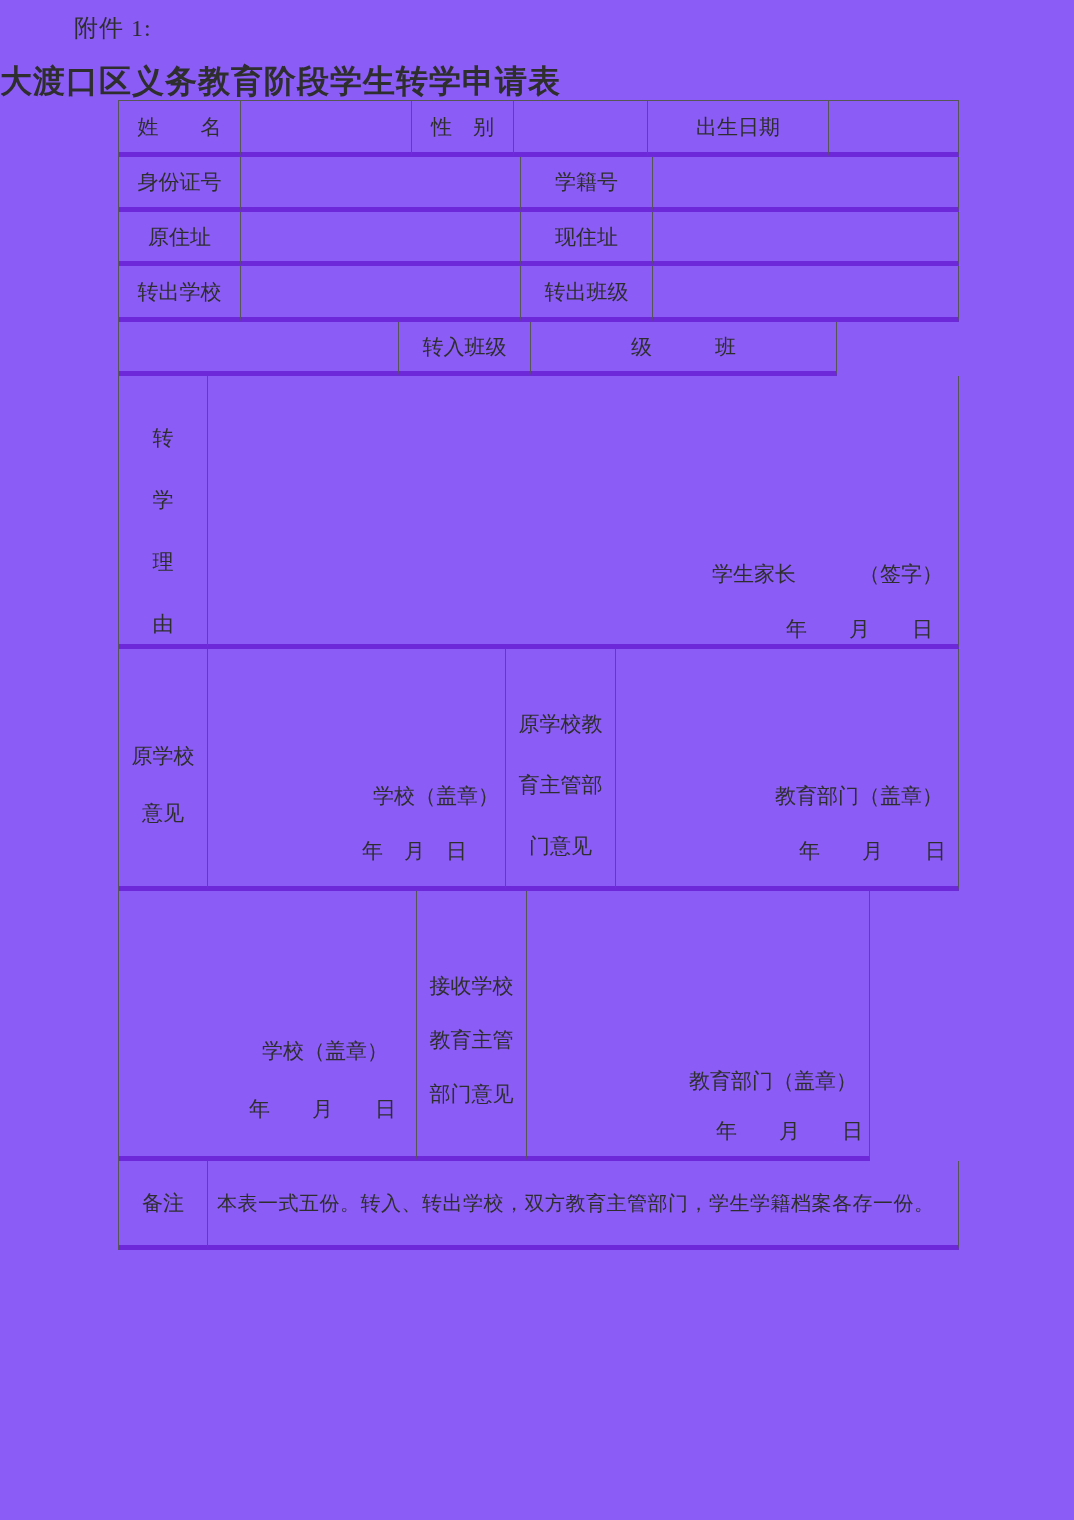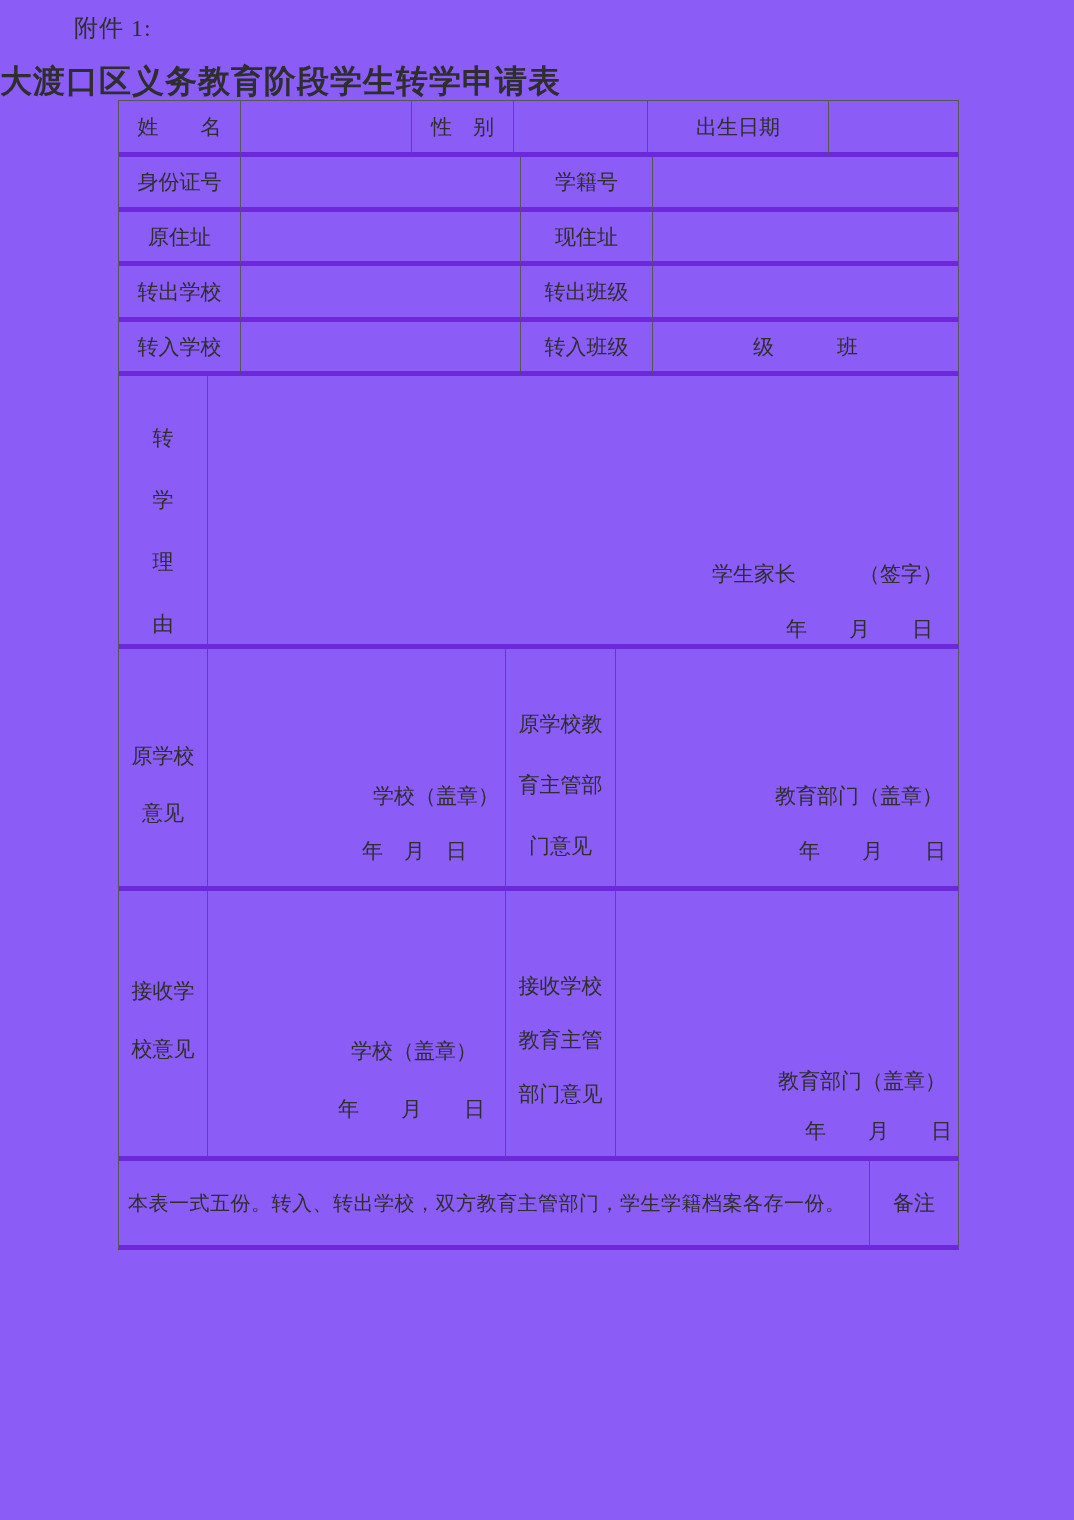--- a/index.html
+++ b/index.html
@@ -104,21 +104,20 @@
     </div>
 
     <div class="row r4">
       <div class="cell lbl w2a">转出学校</div>
       <div class="cell w2b"></div>
       <div class="cell lbl w2c">转出班级</div>
       <div class="cell w2d"></div>
     </div>
 
     <div class="row r5">
-      <div class="cell lbl w2a">转入学校</div>
       <div class="cell w2b"></div>
       <div class="cell lbl w2c">转入班级</div>
       <div class="cell lbl w2d">级　　　班</div>
     </div>
 
     <div class="row r6">
       <div class="cell w6a stack reason-label">
         <span>转</span>
         <span>学</span>
         <span>理</span>
@@ -144,38 +143,34 @@
         <span>育主管部</span>
         <span>门意见</span>
       </div>
       <div class="cell w7d stamp orig-dept-cell">
         <div class="pr15">教育部门（盖章）</div>
         <div class="pr12">年　　月　　日</div>
       </div>
     </div>
 
     <div class="row r8">
-      <div class="cell w7a stack recv-op-label">
-        <span>接收学</span>
-        <span>校意见</span>
-      </div>
       <div class="cell w7b stamp recv-school-cell">
         <div class="pr28">学校（盖章）</div>
         <div class="pr20">年　　月　　日</div>
       </div>
       <div class="cell w7c stack recv-dept-label">
         <span>接收学校</span>
         <span>教育主管</span>
         <span>部门意见</span>
       </div>
       <div class="cell w7d stamp recv-dept-cell">
         <div class="pr12">教育部门（盖章）</div>
         <div class="pr6">年　　月　　日</div>
       </div>
     </div>
 
     <div class="row r9">
+      <div class="cell lbl w6a">备注</div>
       <div class="cell w6b remarks-cell">本表一式五份。转入、转出学校，双方教育主管部门，学生学籍档案各存一份。</div>
-      <div class="cell lbl w6a">备注</div>
     </div>
 
   </div>
 </div>
 
 </body></html>

